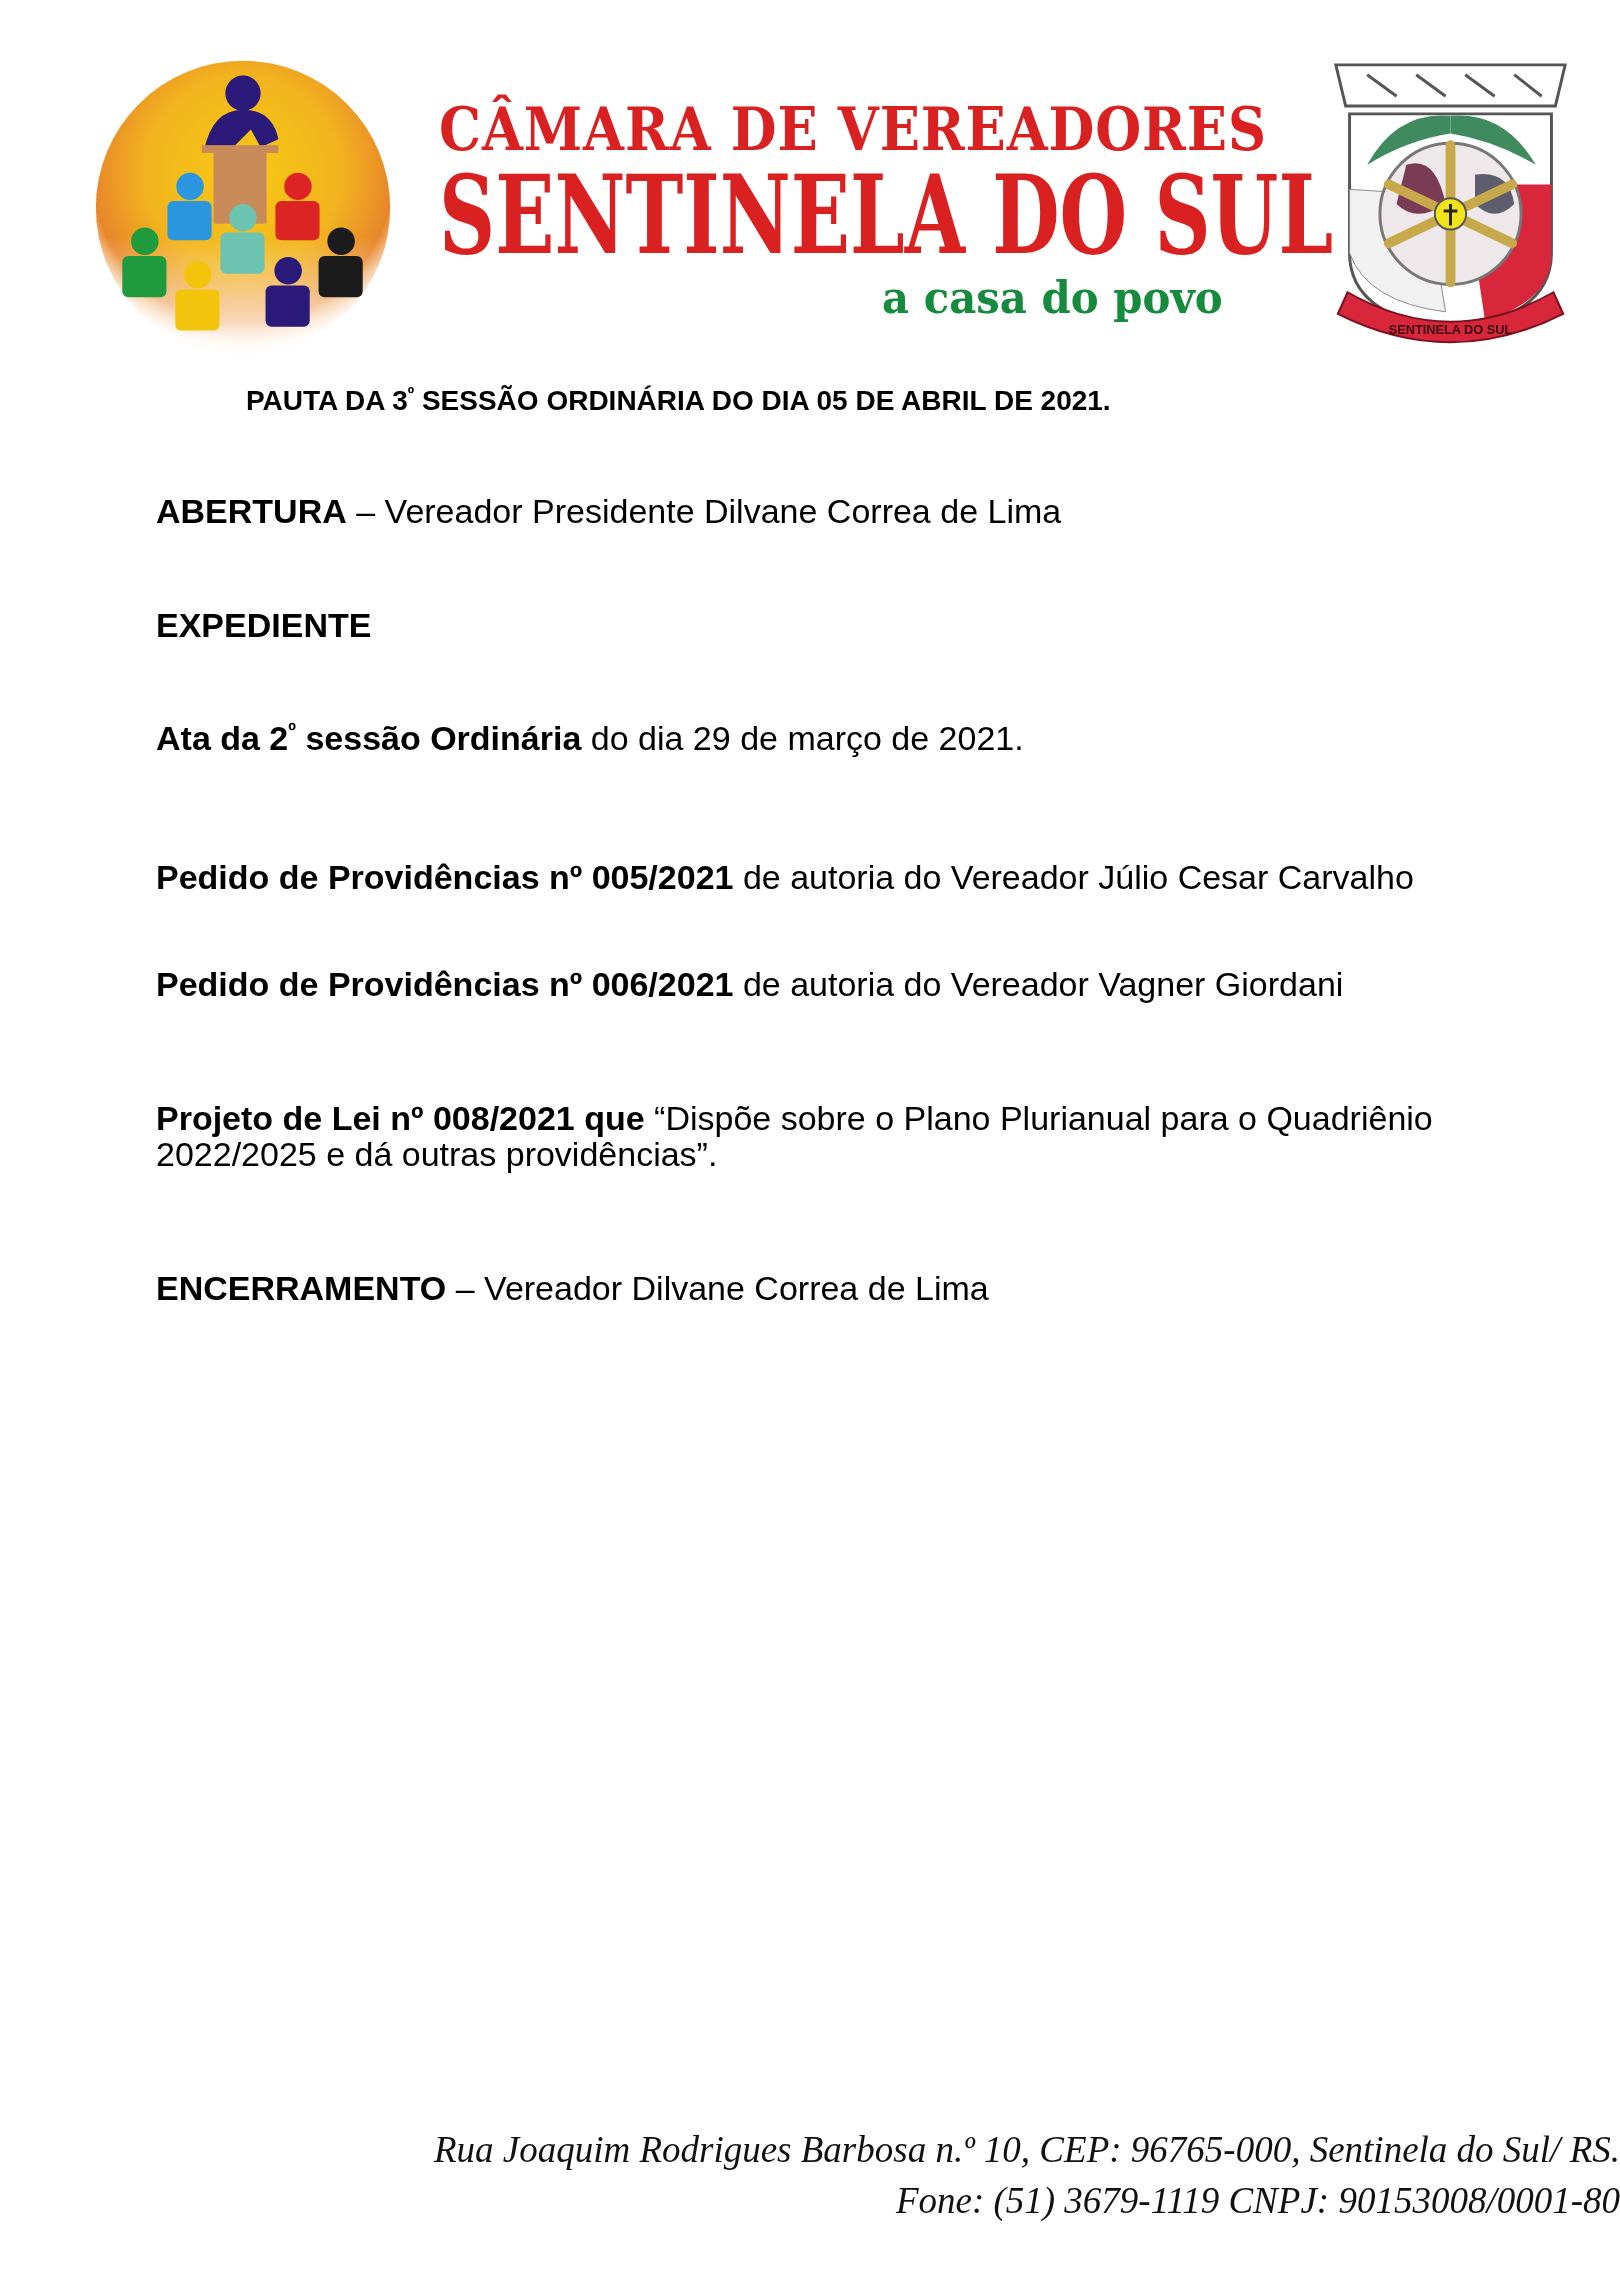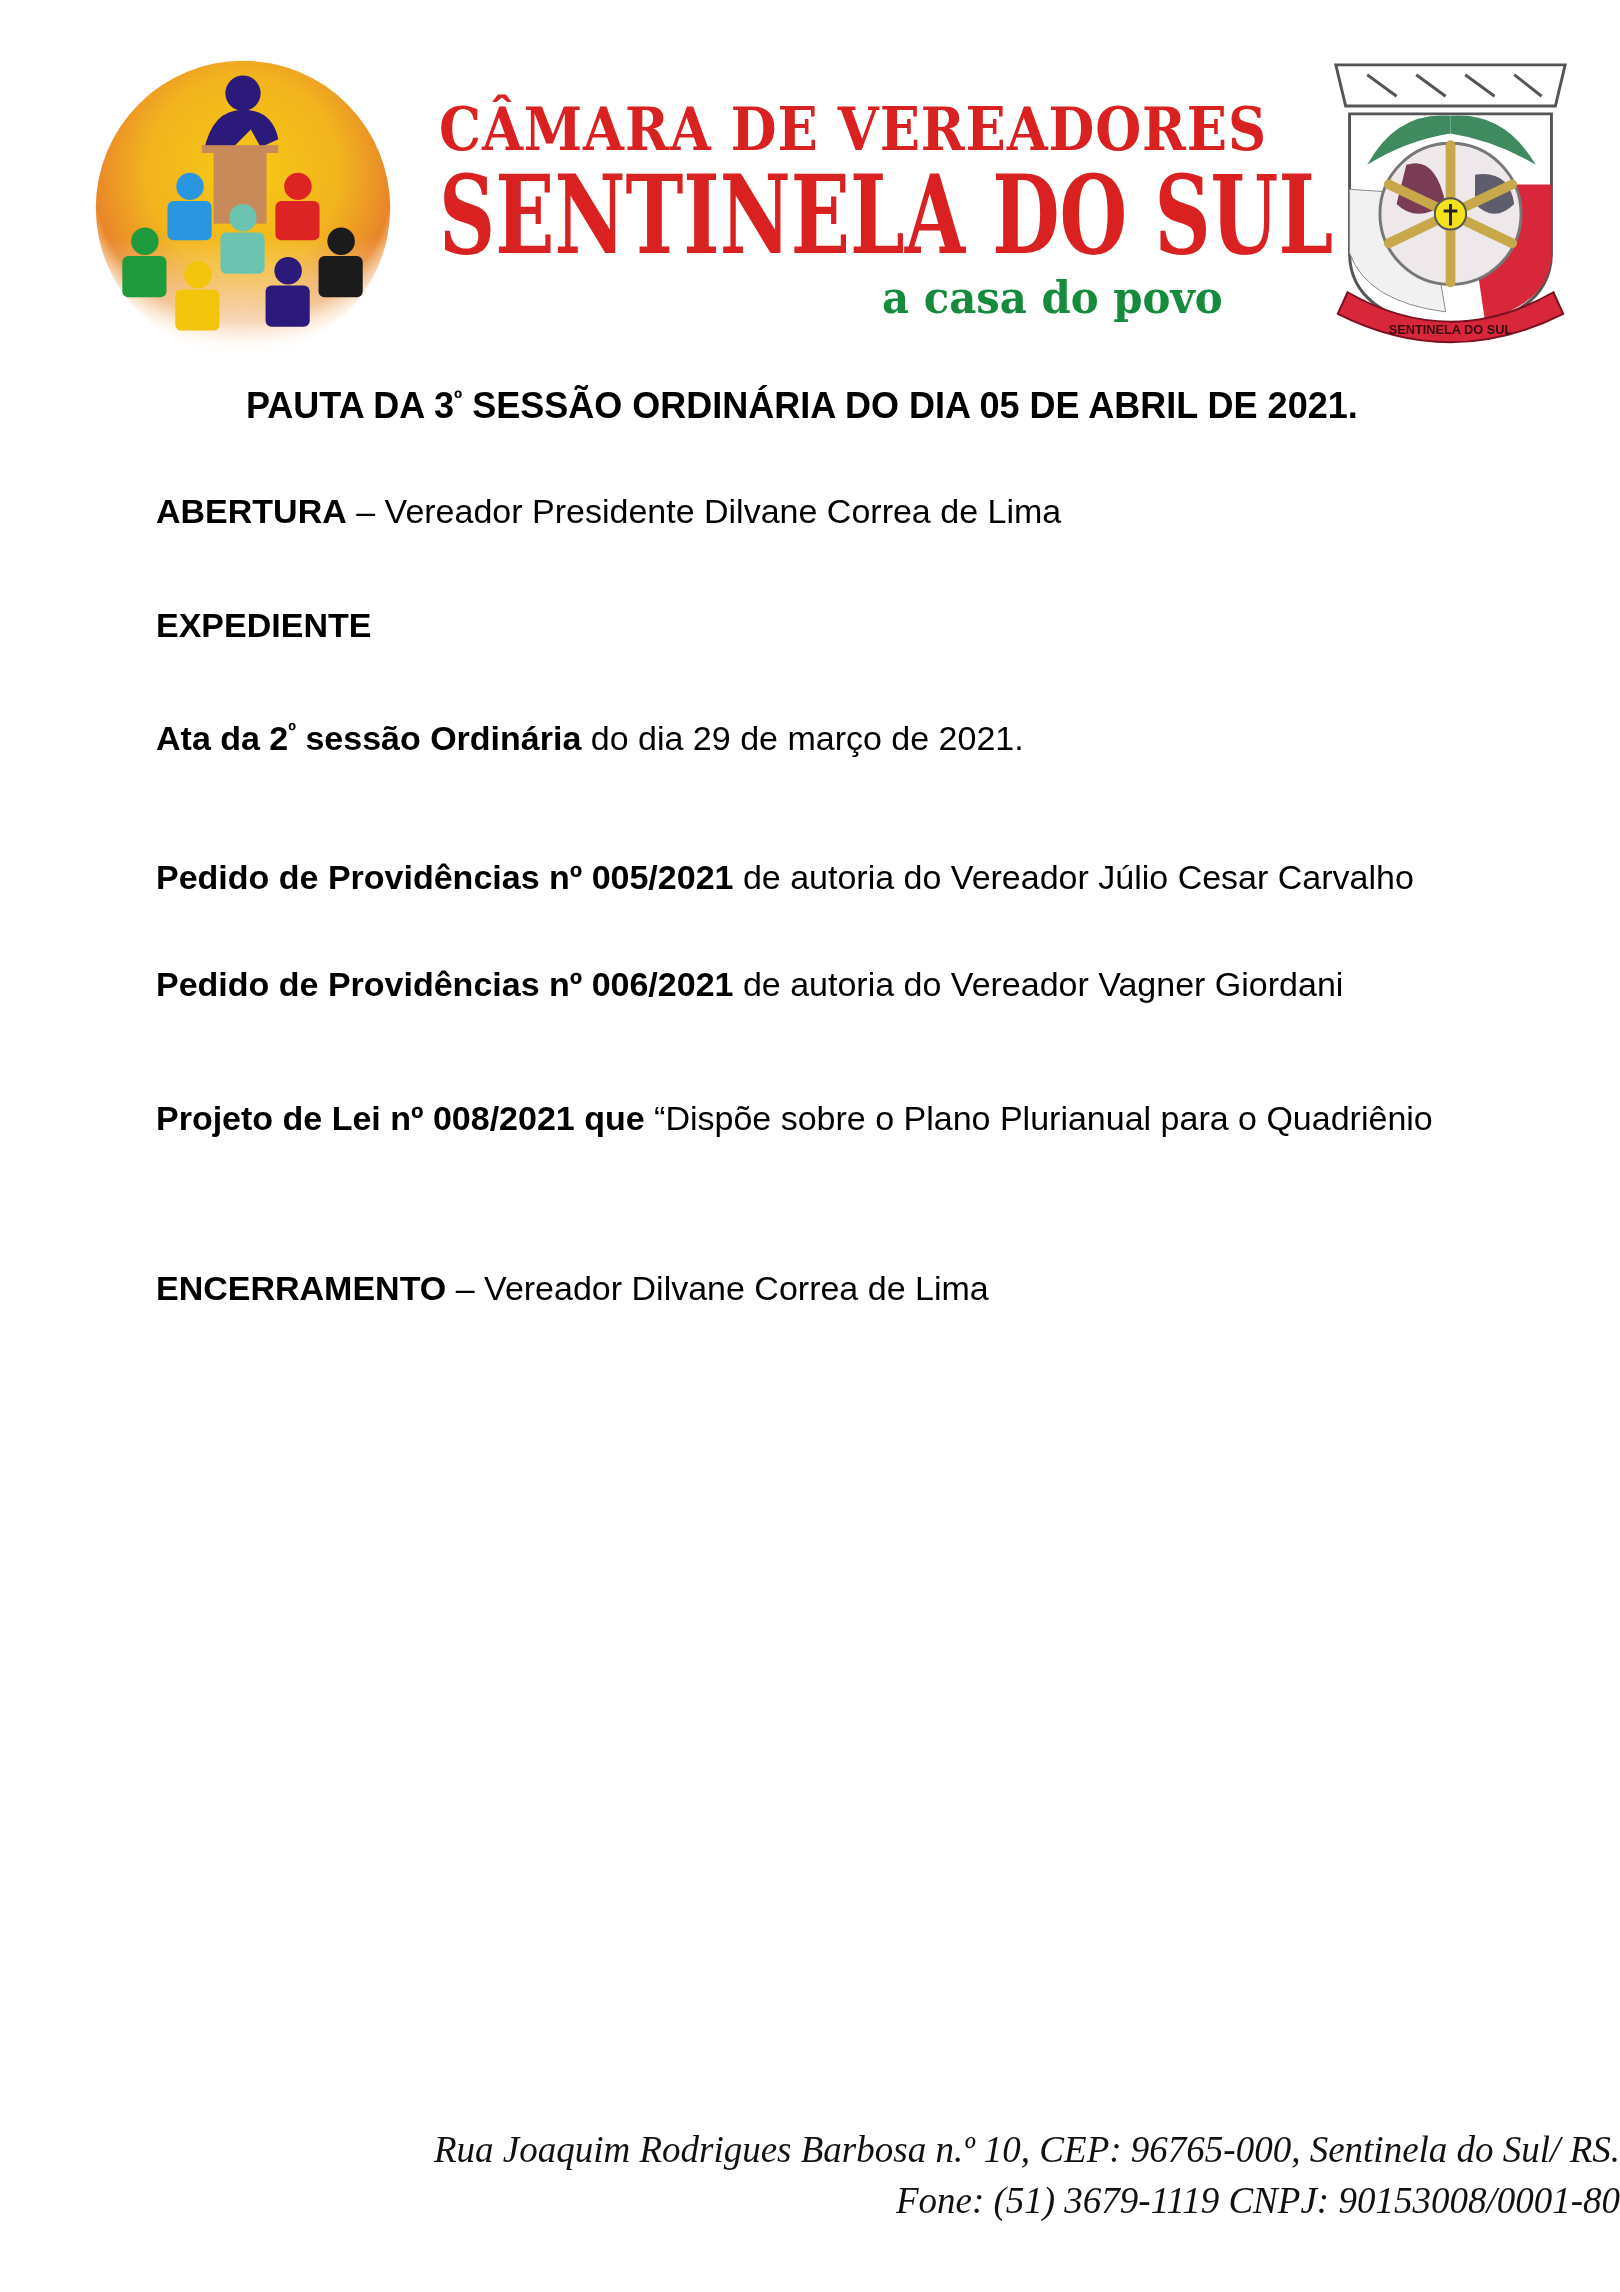--- a/index.html
+++ b/index.html
@@ -21,21 +21,21 @@
       transform: scaleX(0.72); transform-origin: left top; white-space: nowrap;
     }
     .mast-line3 {
       position: absolute; left: 451px; top: 181px; font-family: "DejaVu Serif", "Liberation Serif", serif;
       font-weight: bold; font-size: 45px; color: #168a3d; white-space: nowrap;
       transform: scaleX(0.93); transform-origin: left top;
     }
     .crest { position: absolute; left: 1328px; top: 57px; width: 245px; height: 299px; }
 
     .title {
-      position: absolute; left: 246px; top: 385px; font-weight: bold; font-size: 36px; white-space: nowrap;
+      position: absolute; left: 246px; top: 385px; font-weight: bold; font-size: 28px; white-space: nowrap;
     }
     .title sup, .para sup { font-size: 0.62em; vertical-align: 0.55em; line-height: 0; }
     .para {
       position: absolute; left: 156px; font-size: 34px; line-height: 36px; white-space: nowrap;
     }
     .para b { font-weight: bold; }
 
     .footer {
       position: absolute; left: 0; width: 1620px; text-align: right;
       font-family: "Liberation Serif", "DejaVu Serif", serif; font-style: italic; font-size: 37px;
@@ -123,19 +123,19 @@
 <div class="para" style="top:493px"><b>ABERTURA</b><span> – Vereador Presidente Dilvane Correa de Lima</span></div>
 
 <div class="para" style="top:607px"><b>EXPEDIENTE</b></div>
 
 <div class="para" style="top:720px"><b><span>Ata da 2</span><sup>º</sup><span> sessão Ordinária</span></b><span> do dia 29 de março de 2021.</span></div>
 
 <div class="para" style="top:859px"><b>Pedido de Providências nº 005/2021</b><span> de autoria do Vereador Júlio Cesar Carvalho</span></div>
 
 <div class="para" style="top:966px"><b>Pedido de Providências nº 006/2021</b><span> de autoria do Vereador Vagner Giordani</span></div>
 
-<div class="para" style="top:1100px"><b>Projeto de Lei nº 008/2021 que</b><span> “Dispõe sobre o Plano Plurianual para o Quadriênio</span><br></div>
+<div class="para" style="top:1100px"><b>Projeto de Lei nº 008/2021 que</b><span> “Dispõe sobre o Plano Plurianual para o Quadriênio</span><br><span>2022/2025 e dá outras providências”.</span></div>
 
 <div class="para" style="top:1270px"><b>ENCERRAMENTO</b><span> – Vereador Dilvane Correa de Lima</span></div>
 
 <div class="footer" style="top:2125px">Rua Joaquim Rodrigues Barbosa n.º 10, CEP: 96765-000, Sentinela do Sul/ RS.</div>
 <div class="footer" style="top:2176px">Fone: (51) 3679-1119 CNPJ: 90153008/0001-80</div>
 
 
 </body></html>

